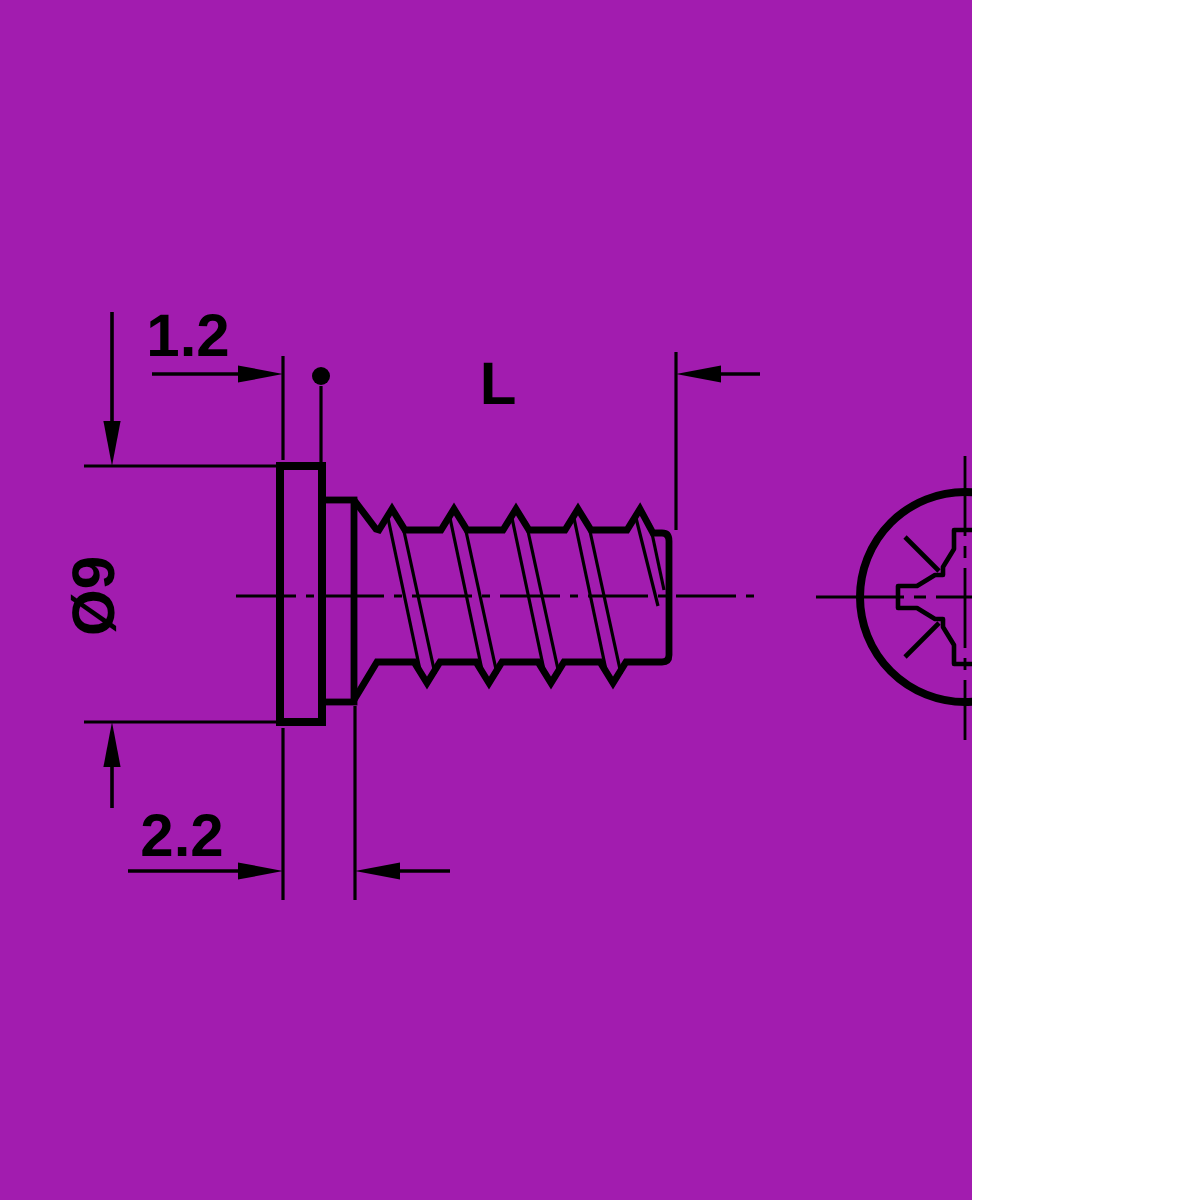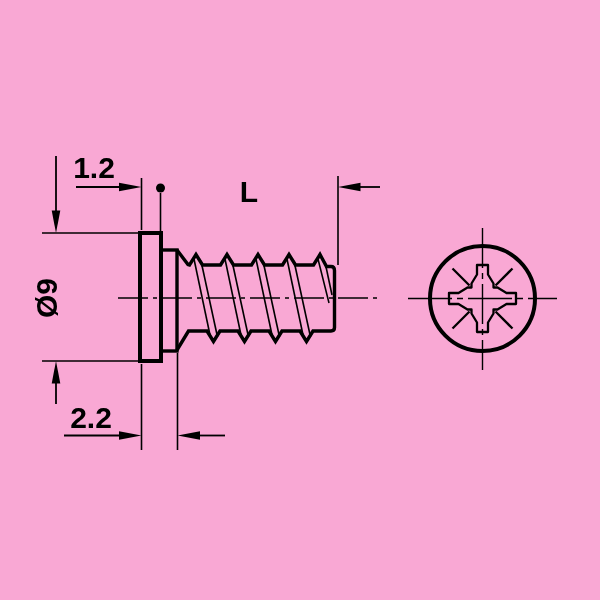--- a/index.html
+++ b/index.html
@@ -2,23 +2,23 @@
 <html><head>
 <meta charset="utf-8">
 <style>
   html, body {
     margin: 0;
     padding: 0;
     background: #ffffff;
   }
   .canvas {
     position: relative;
-    width: 600px;
+    width: 486px;
     height: 600px;
-    background: #f9a8d4;
+    background: #a21caf;
     overflow: hidden;
     font-family: "Liberation Sans", sans-serif;
   }
   svg { display: block; }
   .outline  { fill: none; stroke: #000000; stroke-width: 4;   stroke-linejoin: miter; }
   .outline2 { fill: none; stroke: #000000; stroke-width: 3.4; stroke-linejoin: miter; }
   .thin     { fill: none; stroke: #000000; stroke-width: 1.6; }
   .dimline  { fill: none; stroke: #000000; stroke-width: 1.8; }
   .cline    { fill: none; stroke: #000000; stroke-width: 1.4; }
   .crossln  { fill: none; stroke: #000000; stroke-width: 2.3; stroke-linejoin: round; }

